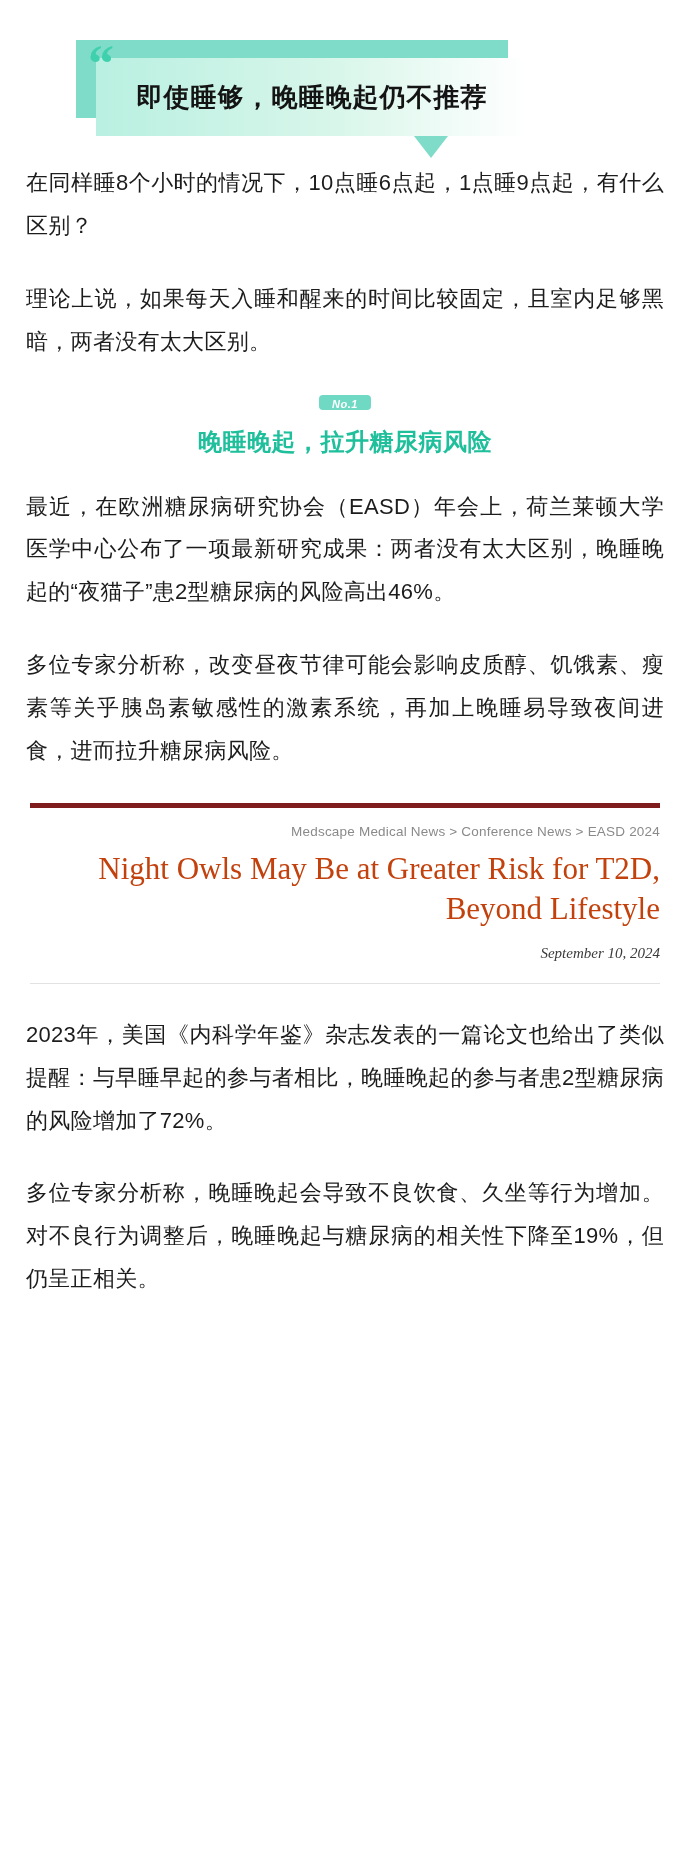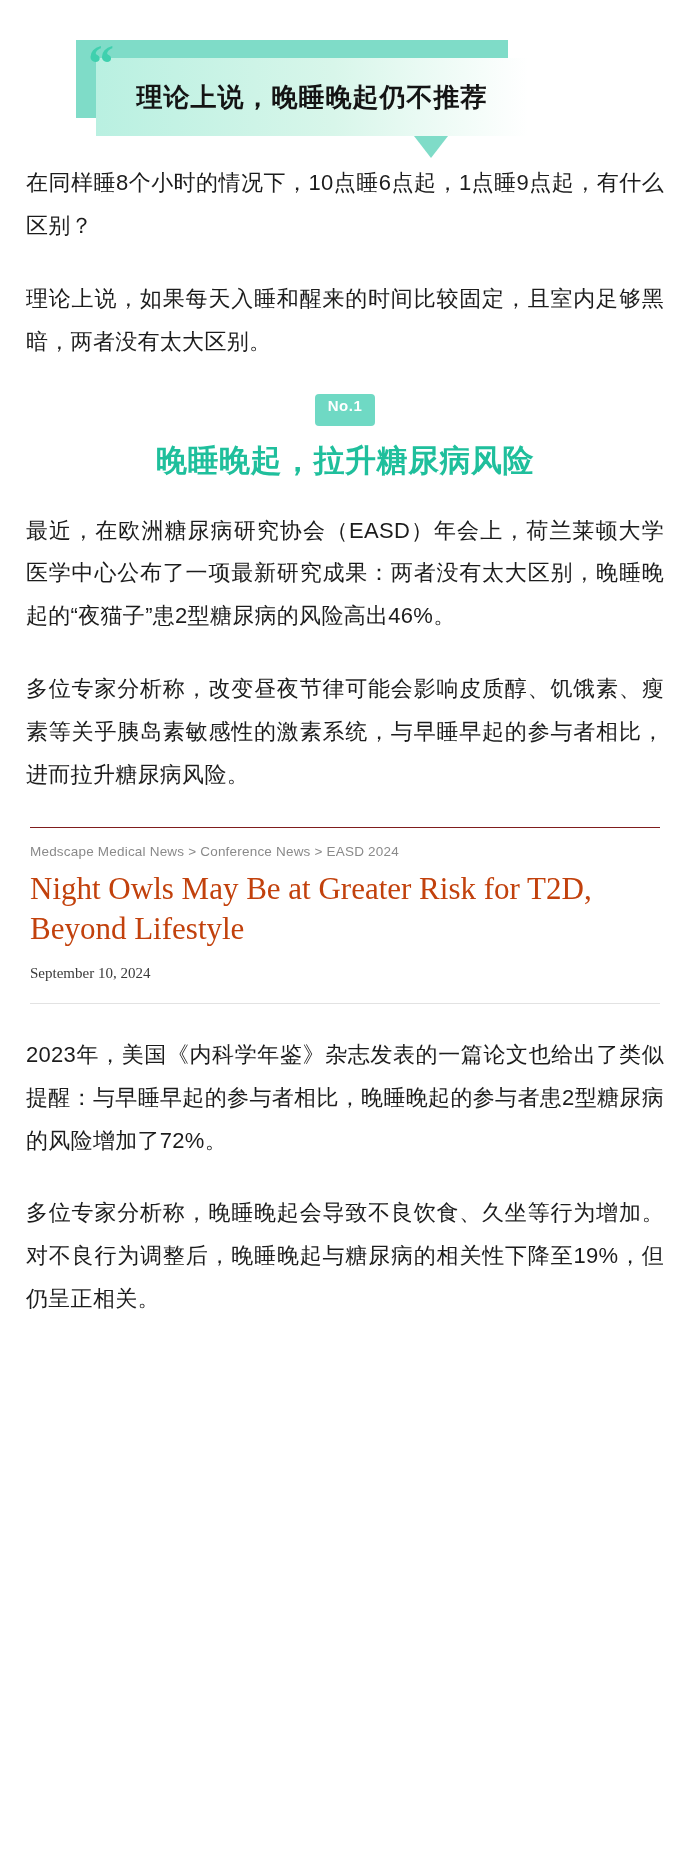--- a/index.html
+++ b/index.html
@@ -90,40 +90,42 @@
 
   
   .section-block {
     margin: 10px 0 28px 0;
     text-align: center;
   }
   .no-badge {
     display: inline-block;
     background: #6fd9c4;
     color: #ffffff;
-    font-size: 15px;
+    font-size: 11px;
+    font-style: italic;
     font-weight: bold;
-    padding: 3px 13px 12px 13px;
+    padding: 3px 13px 0 13px;
     border-radius: 4px;
     letter-spacing: 0.5px;
   }
   .section-title {
     margin-top: 14px;
-    font-size: 31px;
+    font-size: 24px;
     font-weight: bold;
     color: #1fbf9c;
     letter-spacing: 0.5px;
   }
 
   
   .article-card {
     margin: 4px 4px 30px 4px;
     padding: 16px 0 18px 0;
-    border-top: 1px solid #7f1d1d;
+    border-top: 5px solid #7f1d1d;
     border-bottom: 1px solid #e2e2e2;
+    text-align: right;
   }
   .article-breadcrumb {
     font-size: 13.5px;
     color: #8a8a8a;
     margin-bottom: 10px;
     font-family: "Liberation Sans", sans-serif;
     letter-spacing: 0.2px;
   }
   .article-headline {
     font-family: "Liberation Serif", serif;
@@ -137,48 +139,49 @@
     font-family: "Liberation Serif", serif;
     font-size: 15px;
     color: #3a3a3a;
     line-height: 1.5;
   }
   .article-date {
     font-family: "Liberation Serif", serif;
     font-size: 15px;
     color: #3a3a3a;
     line-height: 1.5;
+    font-style: italic;
   }
 </style>
 </head>
 <body>
 
 <div class="page">
 
   <div class="banner-wrap">
     <div class="banner-shadow"></div>
     <div class="banner-main">
-      <div class="banner-title">理论上说，晚睡晚起仍不推荐</div>
+      <div class="banner-title">即使睡够，晚睡晚起仍不推荐</div>
     </div>
     <div class="quote-mark">“</div>
     <div class="banner-tail"></div>
   </div>
 
   <div class="content">
 
     <p class="para">在同样睡8个小时的情况下，10点睡6点起，1点睡9点起，有什么区别？</p>
     <p class="para">理论上说，如果每天入睡和醒来的时间比较固定，且室内足够黑暗，两者没有太大区别。</p>
 
     <div class="section-block">
       <span class="no-badge">No.1</span>
       <div class="section-title">晚睡晚起，拉升糖尿病风险</div>
     </div>
 
     <p class="para">最近，在欧洲糖尿病研究协会（EASD）年会上，荷兰莱顿大学医学中心公布了一项最新研究成果：两者没有太大区别，晚睡晚起的“夜猫子”患2型糖尿病的风险高出46%。</p>
-    <p class="para">多位专家分析称，改变昼夜节律可能会影响皮质醇、饥饿素、瘦素等关乎胰岛素敏感性的激素系统，与早睡早起的参与者相比，进而拉升糖尿病风险。</p>
+    <p class="para">多位专家分析称，改变昼夜节律可能会影响皮质醇、饥饿素、瘦素等关乎胰岛素敏感性的激素系统，再加上晚睡易导致夜间进食，进而拉升糖尿病风险。</p>
 
     <div class="article-card">
       <div class="article-breadcrumb">Medscape Medical News &gt; Conference News &gt; EASD 2024</div>
       <div class="article-headline">Night Owls May Be at Greater Risk for T2D, Beyond Lifestyle</div>
       <div class="article-date">September 10, 2024</div>
     </div>
 
     <p class="para">2023年，美国《内科学年鉴》杂志发表的一篇论文也给出了类似提醒：与早睡早起的参与者相比，晚睡晚起的参与者患2型糖尿病的风险增加了72%。</p>
     <p class="para">多位专家分析称，晚睡晚起会导致不良饮食、久坐等行为增加。对不良行为调整后，晚睡晚起与糖尿病的相关性下降至19%，但仍呈正相关。</p>
 

